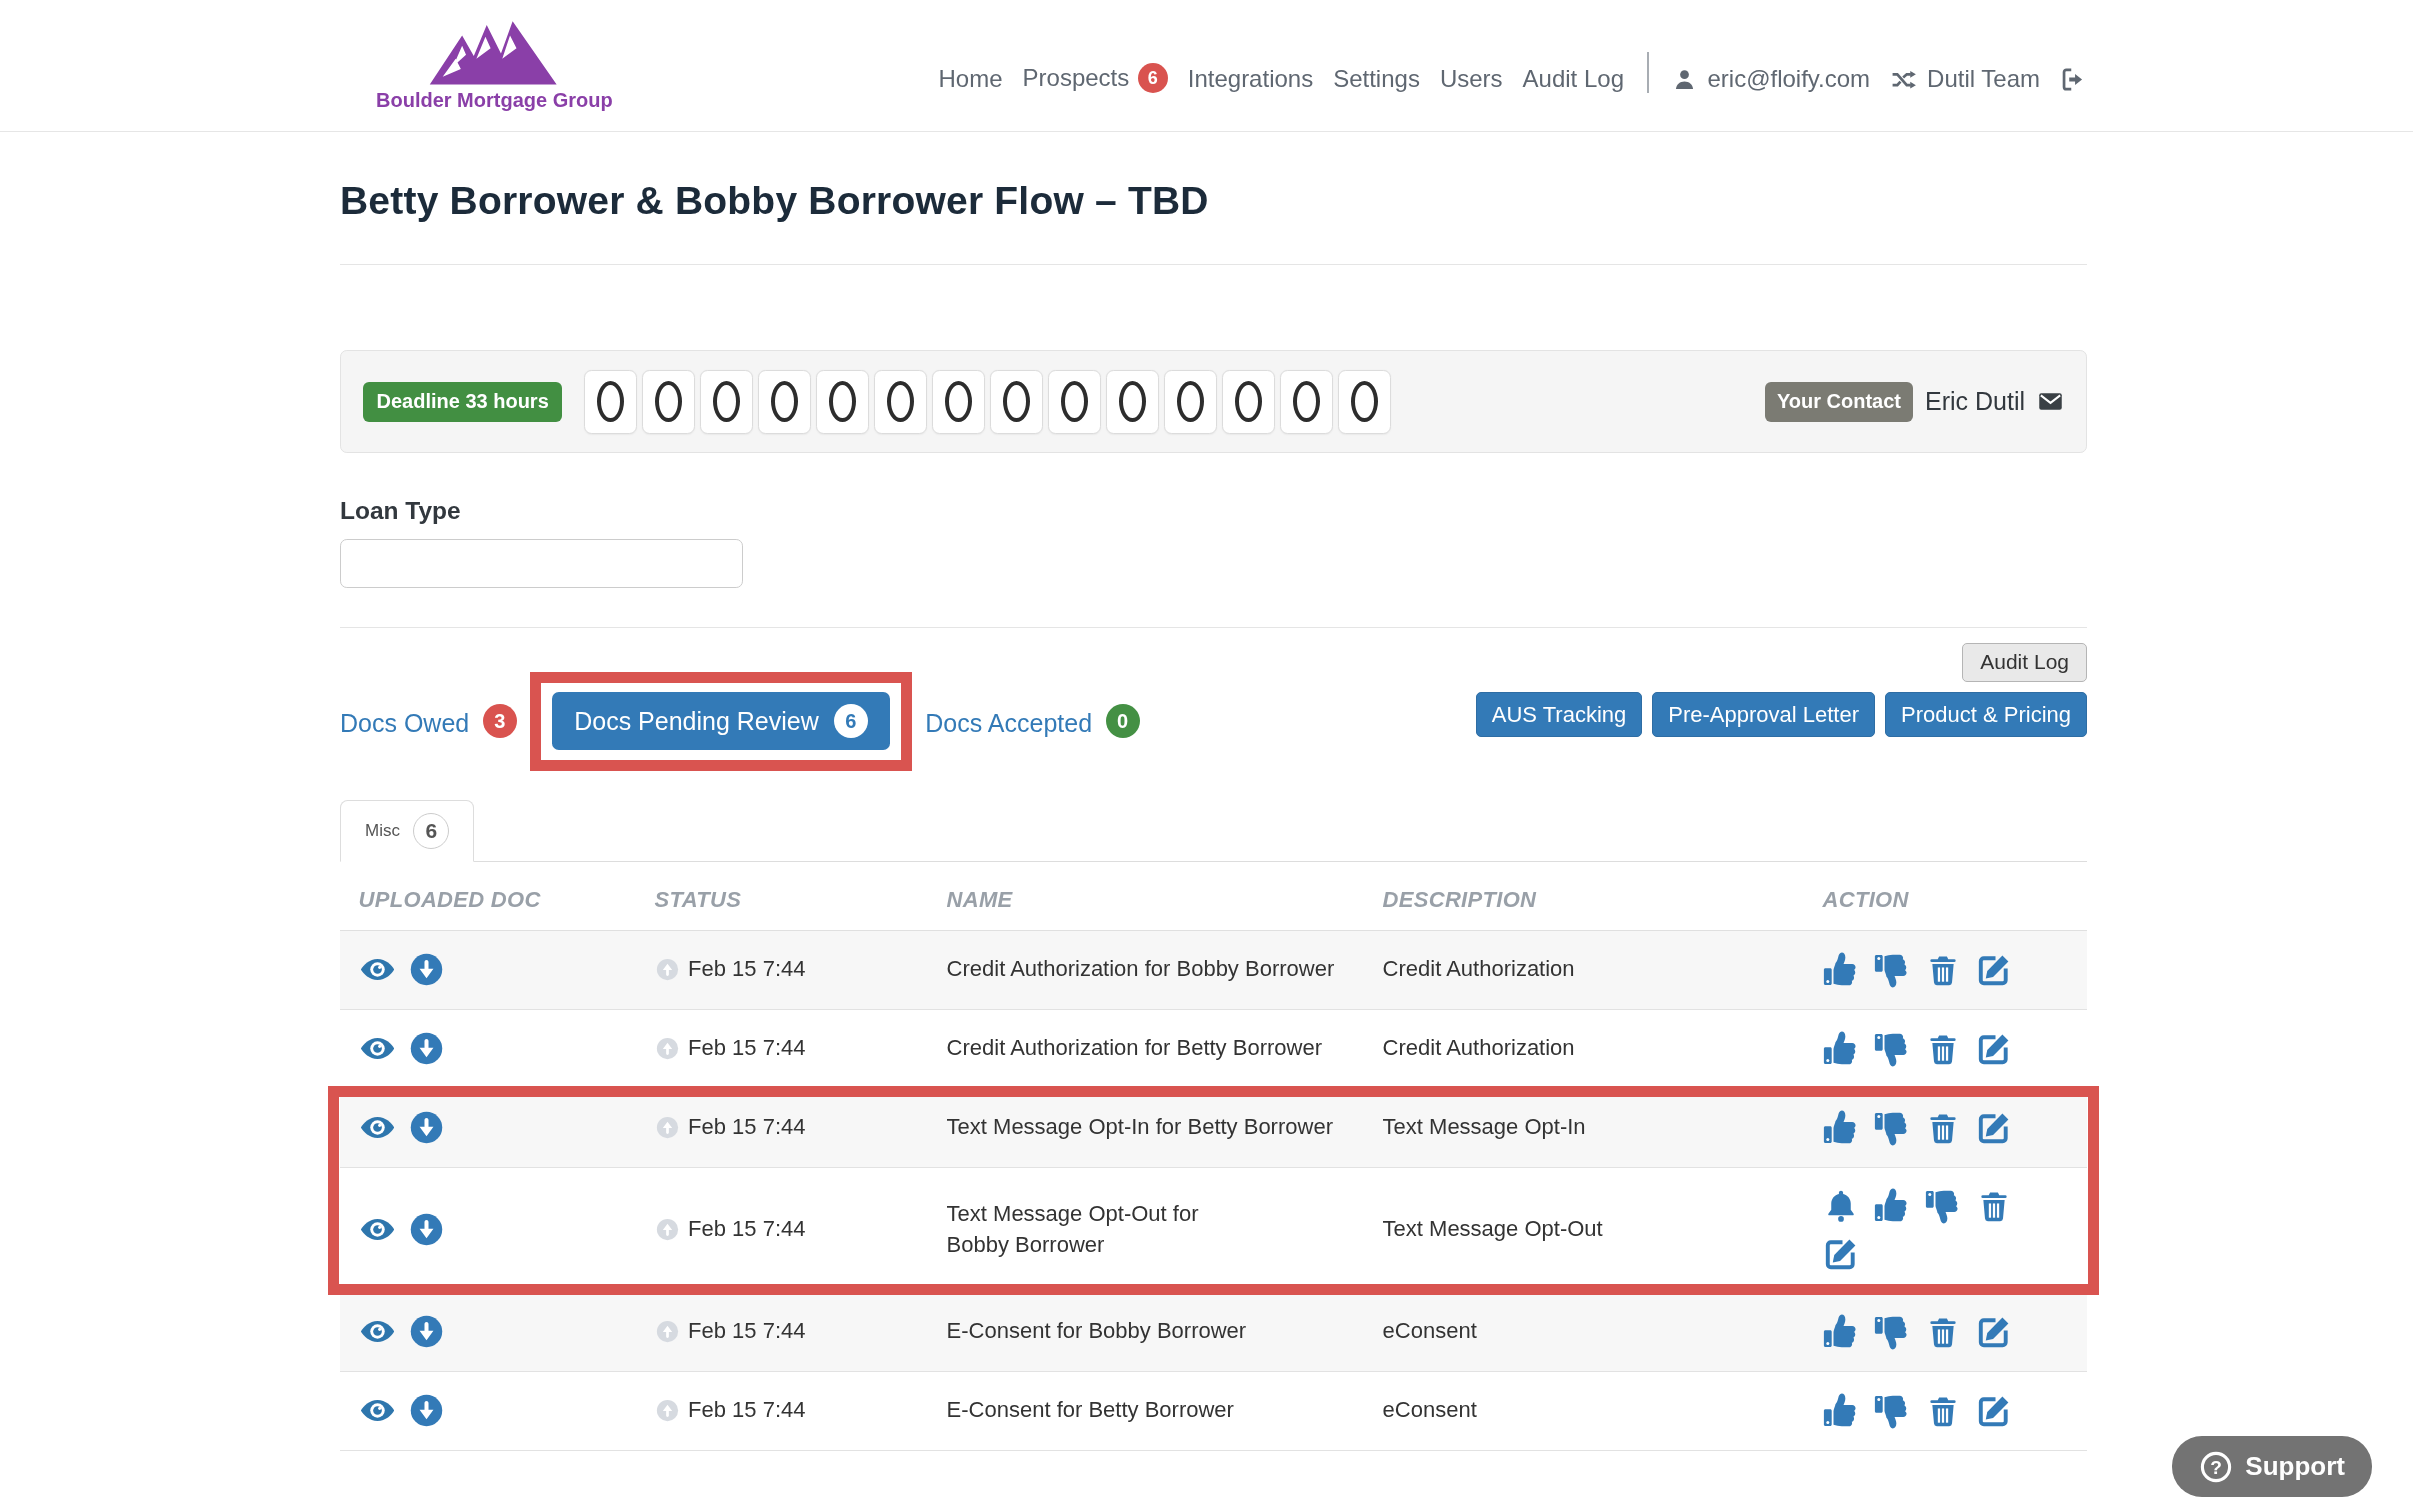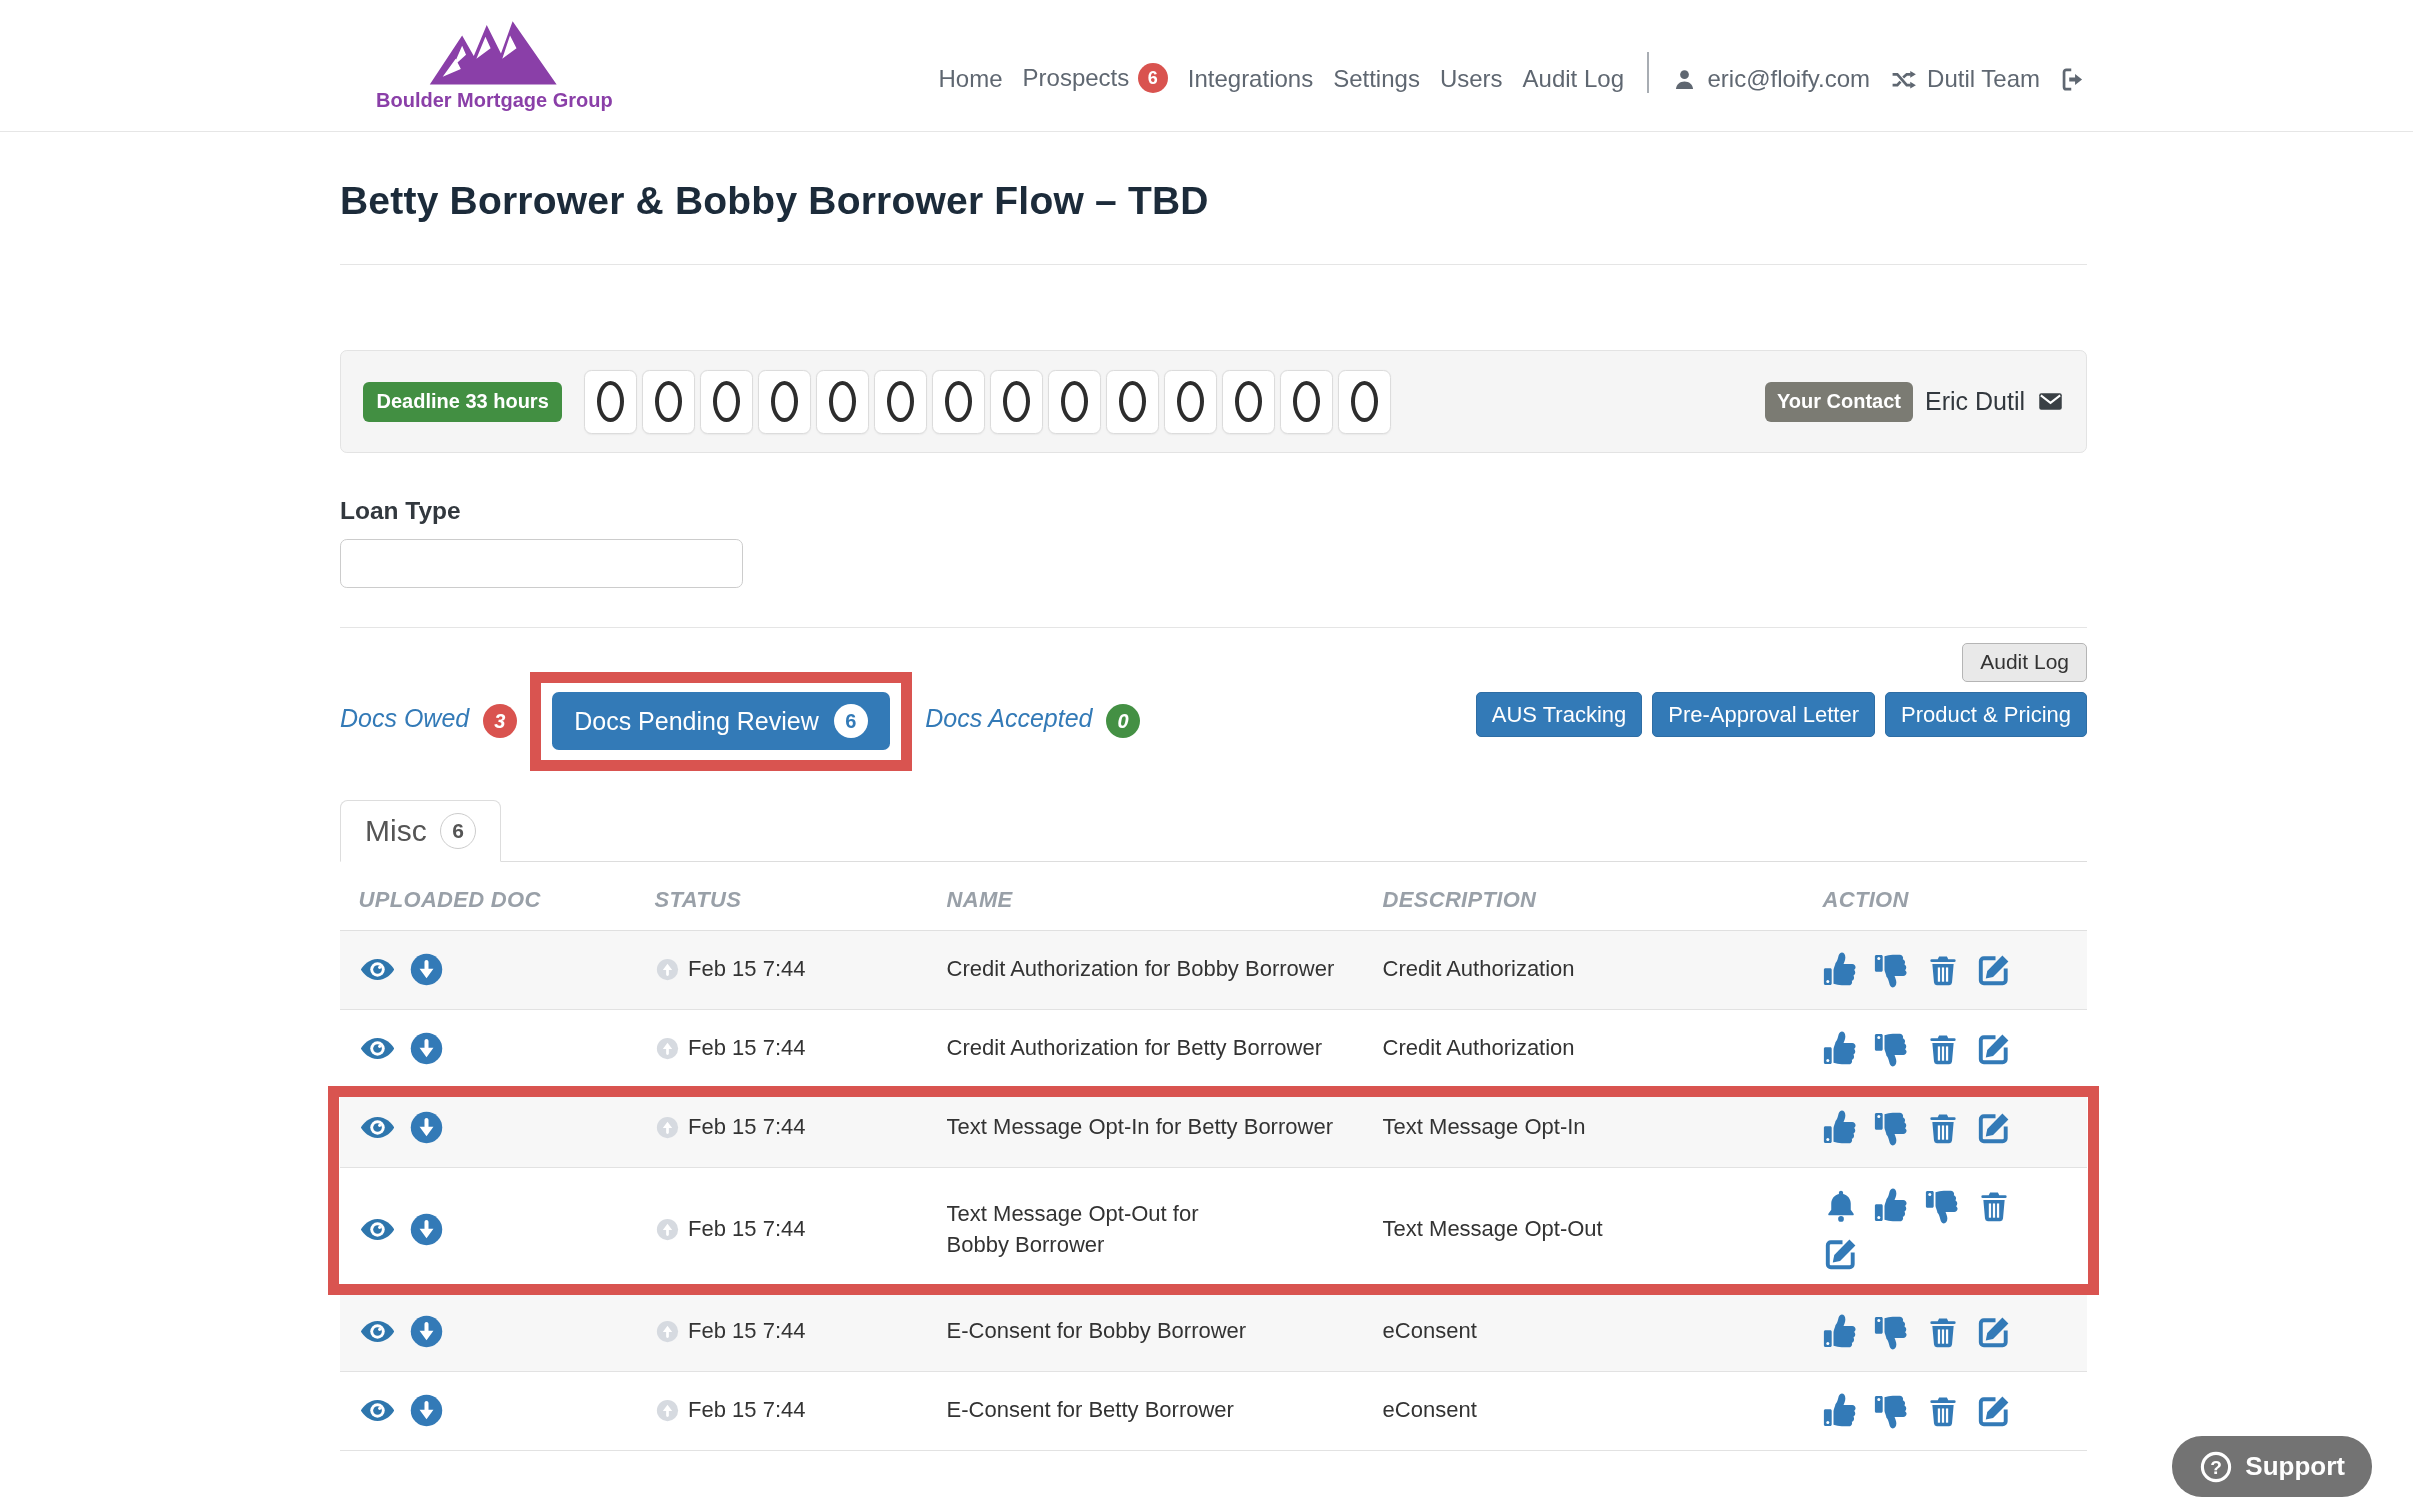--- a/index.html
+++ b/index.html
@@ -65,21 +65,21 @@
   .hr2 { border-top:0.8px solid #e5e5e5; margin-top:39px; }
 
   
   .audit-row { display:flex; justify-content:flex-end; margin-top:15px; }
   .btn-default {
     background:#e9e9e9; border:0.8px solid #b5b5b5; border-radius:5px; color:#333;
     font-size:21px; padding:6.8px 17px; cursor:pointer; font-family:inherit;
   }
   .tabs-row { display:flex; align-items:flex-start; margin-top:10px; }
   .doc-tabs { display:flex; align-items:center; }
-  .doc-tab-link { display:flex; align-items:flex-start; gap:13.5px; font-size:25px; color:#337ab7; cursor:pointer; white-space:nowrap;font-style:italic; }
+  .doc-tab-link { display:flex; align-items:flex-end; gap:13.5px; font-size:25px; color:#337ab7; cursor:pointer; white-space:nowrap; }
   .count-circle {
     width:34px; height:34px; border-radius:50%; color:#fff; font-size:20px; font-weight:bold;
     display:flex; align-items:center; justify-content:center;
   }
   .count-red { background:#d9534f; }
   .count-green { background:#449044; }
   .pending-annotation {
     border:11px solid #d95450; padding:9.3px 11px; margin:-20px 13.5px; flex:none;
   }
   .btn-pending {
@@ -94,21 +94,21 @@
     font-size:22px; padding:8.5px 15px; cursor:pointer; font-family:inherit; white-space:nowrap;
   }
   .tool-icon { cursor:pointer; margin-right:5px; }
 
   
   .tabbar { margin-top:49px; border-bottom:0.8px solid #ddd; display:flex; }
   .cat-tab {
     background:#fff; border:0.8px solid #ddd; border-bottom:0.8px solid #fff; border-radius:7.6px 7.6px 0 0;
     margin-bottom:-0.8px; padding:12px 24px; display:flex; align-items:center; gap:13.5px; cursor:pointer;
   }
-  .cat-tab-label { font-size:30px; color:#555; }
+  .cat-tab-label { font-size:17px; color:#555; }
   .count-outline {
     width:36px; height:36px; border-radius:50%; border:0.8px solid #ccc; background:#fff; color:#555;
     font-size:21px; font-weight:bold; display:flex; align-items:center; justify-content:center;
   }
 
   
   .doc-table { position:relative; }
   .t-head {
     display:grid; grid-template-columns:296px 292px 436px 440px 1fr;
     padding:25px 0 17px 0; border-bottom:0.8px solid #e0e0e0;font-style:italic;

